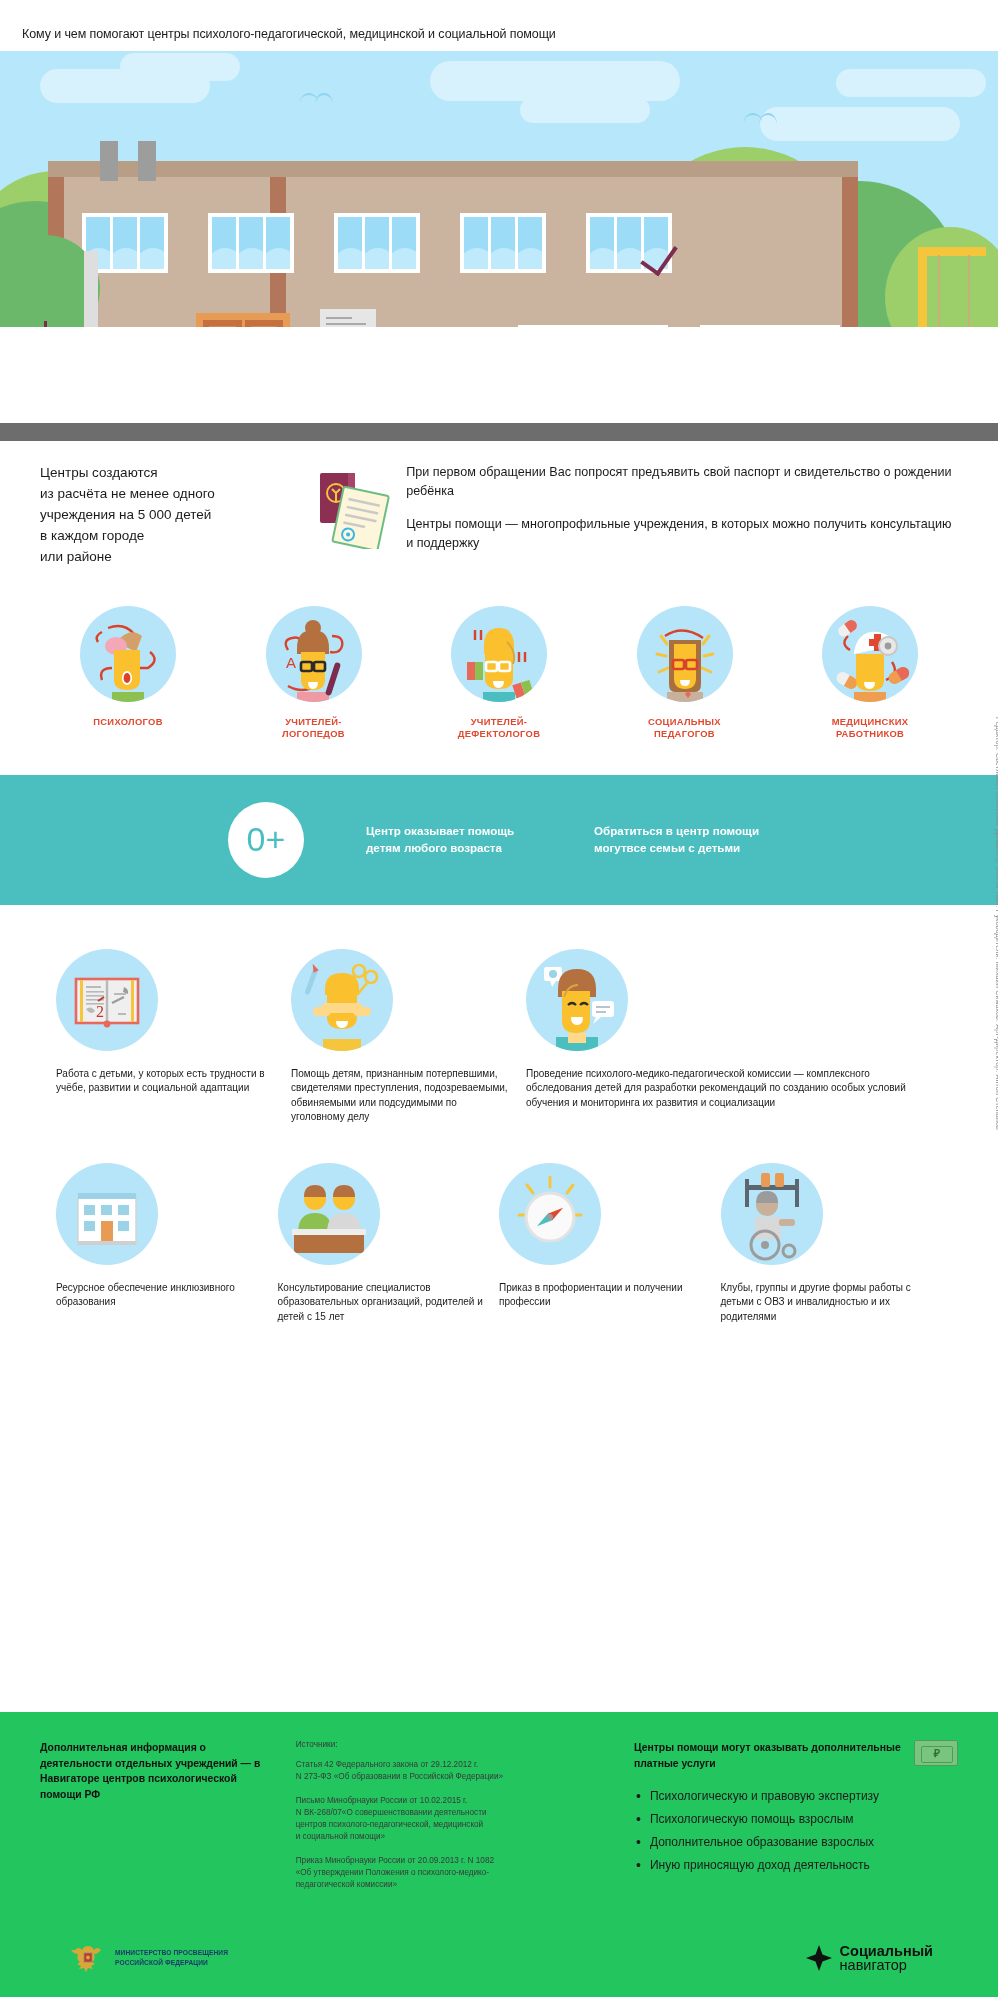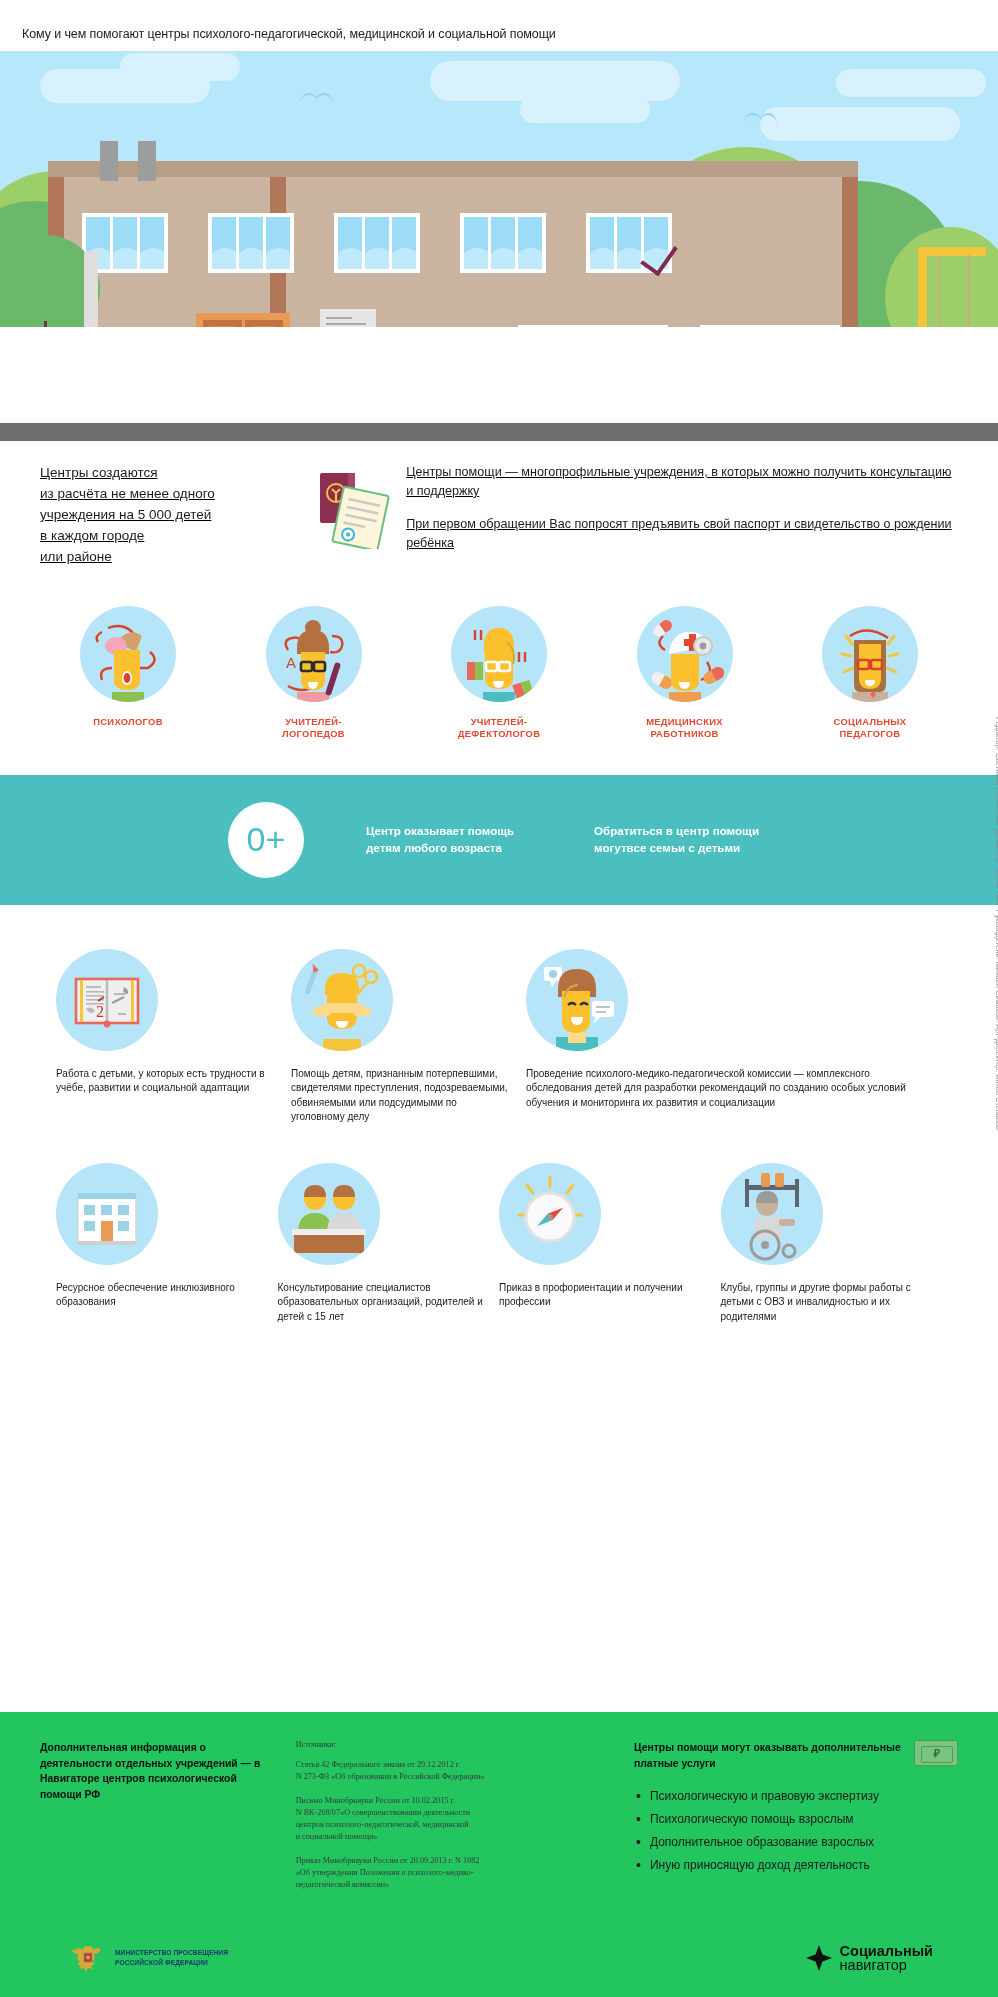--- a/index.html
+++ b/index.html
@@ -92,21 +92,21 @@
   .swing-seat { position:absolute; background:#d4536a; border-radius:3px; }
   .swing-rope { position:absolute; width:2px; background:#c9ae7d; }
   .tick {
     position:absolute; width: 22px; height: 34px;
     border-right: 4px solid #7d2b4e; border-bottom: 4px solid #7d2b4e;
     transform: rotate(35deg);
   }
 
   
   .band-white { background:#ffffff; }
-  .info-row { display:flex; padding: 22px 40px 0 40px; text-decoration: underline; }
+  .info-row { display:flex; padding: 22px 40px 0 40px; }
   .info-left { width: 300px; font-size: 13.5px; line-height: 1.55; color:#1b1b1b; }
   .doc-icon { width: 78px; margin: 4px 16px 0 6px; flex: 0 0 78px; }
   .info-right { font-size: 12.6px; line-height: 1.5; color:#1b1b1b; }
   .info-right p + p { margin-top: 14px; }
 
   
   .specialists {
     display: flex; justify-content: space-between;
     padding: 38px 56px 0 56px;
   }
@@ -162,21 +162,21 @@
   
   .footer {
     position:absolute; left:0; bottom:0; width:998px; height: 285px;
     background: #22c55e; padding: 28px 40px 0 40px;
   }
   .footer-cols { display:flex; }
   .f-col1 { width: 240px; }
   .f-head {
     font-size: 10.4px; font-weight:bold; color:#111; line-height:1.5;
   }
-  .f-col2 { width: 320px; margin-left: 20px; font-family: Liberation Serif, serif; }
+  .f-col2 { width: 320px; margin-left: 20px; }
   .f-src-title { font-size: 8.2px; color:#3a3a3a; margin-bottom: 10px; }
   .f-src { font-size: 8.2px; color:#3a3a3a; line-height: 1.5; }
   .f-src + .f-src { margin-top: 11px; }
   .f-col3 { width: 330px; margin-left: 24px; }
   .f-col3 .f-head { display:flex; align-items:flex-start; }
   .money {
     width: 44px; height: 26px; background:#79c47e; border:1.5px solid #4f9c56;
     border-radius:2px; position:relative; flex:0 0 44px;
   }
   .money::before {
@@ -343,22 +343,22 @@
             <rect x="33" y="34" width="32" height="2.5" fill="#c9c9c9"></rect>
             <rect x="33" y="42" width="32" height="2.5" fill="#c9c9c9"></rect>
             <rect x="33" y="50" width="32" height="2.5" fill="#c9c9c9"></rect>
             <rect x="33" y="58" width="22" height="2.5" fill="#c9c9c9"></rect>
             <circle cx="40" cy="70" r="6" fill="none" stroke="#37b7e8" stroke-width="2"></circle>
             <circle cx="40" cy="70" r="2" fill="#37b7e8"></circle>
           </g>
         </svg>
       </div>
       <div class="info-right">
+        <p>При первом обращении Вас попросят предъявить свой паспорт и свидетельство о рождении ребёнка</p>
         <p>Центры помощи — многопрофильные учреждения, в которых можно получить консультацию и поддержку</p>
-        <p>При первом обращении Вас попросят предъявить свой паспорт и свидетельство о рождении ребёнка</p>
       </div>
     </div>
   </div>
 
   <div class="specialists">
     <div class="spec">
       <div class="spec-circle">
         <svg viewBox="0 0 96 96" width="96" height="96">
           <path d="M22 26 q-8 4 -4 10" stroke="#d8432b" stroke-width="2.4" fill="none"></path>
           <path d="M28 22 q16 -6 26 6" stroke="#d8432b" stroke-width="2.4" fill="none"></path>
@@ -434,20 +434,50 @@
       </div>
       <div class="spec-label">
         <div>УЧИТЕЛЕЙ-</div>
         <div>ДЕФЕКТОЛОГОВ</div>
       </div>
     </div>
 
     <div class="spec">
       <div class="spec-circle">
         <svg viewBox="0 0 96 96" width="96" height="96">
+          <g stroke="#f5c63c" stroke-width="3" stroke-linecap="round">
+            <line x1="24" y1="30" x2="30" y2="38"></line>
+            <line x1="20" y1="48" x2="29" y2="50"></line>
+            <line x1="22" y1="66" x2="31" y2="62"></line>
+            <line x1="72" y1="30" x2="66" y2="38"></line>
+            <line x1="76" y1="48" x2="67" y2="50"></line>
+            <line x1="74" y1="66" x2="65" y2="62"></line>
+          </g>
+          <path d="M28 30 q18 -12 38 2" stroke="#d8432b" stroke-width="2.4" fill="none"></path>
+          <path d="M32 34 h32 v44 q0 8 -6 8 h-20 q-6 0 -6 -8 z" fill="#a8703f"></path>
+          <path d="M37 38 h22 v34 q0 11 -11 11 q-11 0 -11 -11 z" fill="#fbc02d"></path>
+          <g>
+            <rect x="36" y="54" width="11" height="9" rx="2" fill="none" stroke="#d8432b" stroke-width="2.6"></rect>
+            <rect x="49" y="54" width="11" height="9" rx="2" fill="none" stroke="#d8432b" stroke-width="2.6"></rect>
+            <line x1="47" y1="58" x2="49" y2="58" stroke="#d8432b" stroke-width="2.6"></line>
+          </g>
+          <path d="M43 74 h10 q0 6 -5 6 q-5 0 -5 -6 z" fill="#ffffff"></path>
+          <rect x="30" y="86" width="36" height="10" fill="#c8b09a"></rect>
+          <path d="M48 88 l3 -3 l3 3 l-3 4z" fill="#e8695a"></path>
+        </svg>
+      </div>
+      <div class="spec-label">
+        <div>СОЦИАЛЬНЫХ</div>
+        <div>ПЕДАГОГОВ</div>
+      </div>
+    </div>
+
+    <div class="spec">
+      <div class="spec-circle">
+        <svg viewBox="0 0 96 96" width="96" height="96">
           <path d="M26 30 q-8 8 2 14" stroke="#d8432b" stroke-width="2.4" fill="none"></path>
           <path d="M70 56 q8 12 -6 18" stroke="#d8432b" stroke-width="2.4" fill="none"></path>
           <g transform="rotate(-35 24 24)">
             <rect x="16" y="18" width="20" height="11" rx="5.5" fill="#f0f0f0"></rect>
             <path d="M26 18 h5 a5.5 5.5 0 0 1 0 11 h-5z" fill="#e8695a"></path>
           </g>
           <g transform="rotate(30 24 74)">
             <rect x="14" y="68" width="22" height="12" rx="6" fill="#f0f0f0"></rect>
             <path d="M25 68 h5 a6 6 0 0 1 0 12 h-5z" fill="#ef9e4f"></path>
           </g>
@@ -460,50 +490,20 @@
           <path d="M52 28 h7 v5 h5 v7 h-5 v5 h-7 v-5 h-5 v-7 h5z" fill="#e0492f"></path>
           <circle cx="66" cy="40" r="9" fill="#e8e8e8" stroke="#c7c7c7" stroke-width="2"></circle>
           <circle cx="66" cy="40" r="3.4" fill="#9c9c9c"></circle>
           <path d="M42 76 h11 q0 7 -5.5 7 q-5.5 0 -5.5 -7 z" fill="#ffffff"></path>
           <rect x="32" y="86" width="32" height="10" fill="#ef9e4f"></rect>
         </svg>
       </div>
       <div class="spec-label">
         <div>МЕДИЦИНСКИХ</div>
         <div>РАБОТНИКОВ</div>
-      </div>
-    </div>
-
-    <div class="spec">
-      <div class="spec-circle">
-        <svg viewBox="0 0 96 96" width="96" height="96">
-          <g stroke="#f5c63c" stroke-width="3" stroke-linecap="round">
-            <line x1="24" y1="30" x2="30" y2="38"></line>
-            <line x1="20" y1="48" x2="29" y2="50"></line>
-            <line x1="22" y1="66" x2="31" y2="62"></line>
-            <line x1="72" y1="30" x2="66" y2="38"></line>
-            <line x1="76" y1="48" x2="67" y2="50"></line>
-            <line x1="74" y1="66" x2="65" y2="62"></line>
-          </g>
-          <path d="M28 30 q18 -12 38 2" stroke="#d8432b" stroke-width="2.4" fill="none"></path>
-          <path d="M32 34 h32 v44 q0 8 -6 8 h-20 q-6 0 -6 -8 z" fill="#a8703f"></path>
-          <path d="M37 38 h22 v34 q0 11 -11 11 q-11 0 -11 -11 z" fill="#fbc02d"></path>
-          <g>
-            <rect x="36" y="54" width="11" height="9" rx="2" fill="none" stroke="#d8432b" stroke-width="2.6"></rect>
-            <rect x="49" y="54" width="11" height="9" rx="2" fill="none" stroke="#d8432b" stroke-width="2.6"></rect>
-            <line x1="47" y1="58" x2="49" y2="58" stroke="#d8432b" stroke-width="2.6"></line>
-          </g>
-          <path d="M43 74 h10 q0 6 -5 6 q-5 0 -5 -6 z" fill="#ffffff"></path>
-          <rect x="30" y="86" width="36" height="10" fill="#c8b09a"></rect>
-          <path d="M48 88 l3 -3 l3 3 l-3 4z" fill="#e8695a"></path>
-        </svg>
-      </div>
-      <div class="spec-label">
-        <div>СОЦИАЛЬНЫХ</div>
-        <div>ПЕДАГОГОВ</div>
       </div>
     </div>
   </div>
 
   <div class="teal-band">
     <div class="zero-circle">0+</div>
     <div class="teal-txt teal-t1">Центр оказывает помощь детям любого возраста</div>
     <div class="teal-txt teal-t2">Обратиться в центр помощи могутвсе семьи с детьми</div>
   </div>
 

